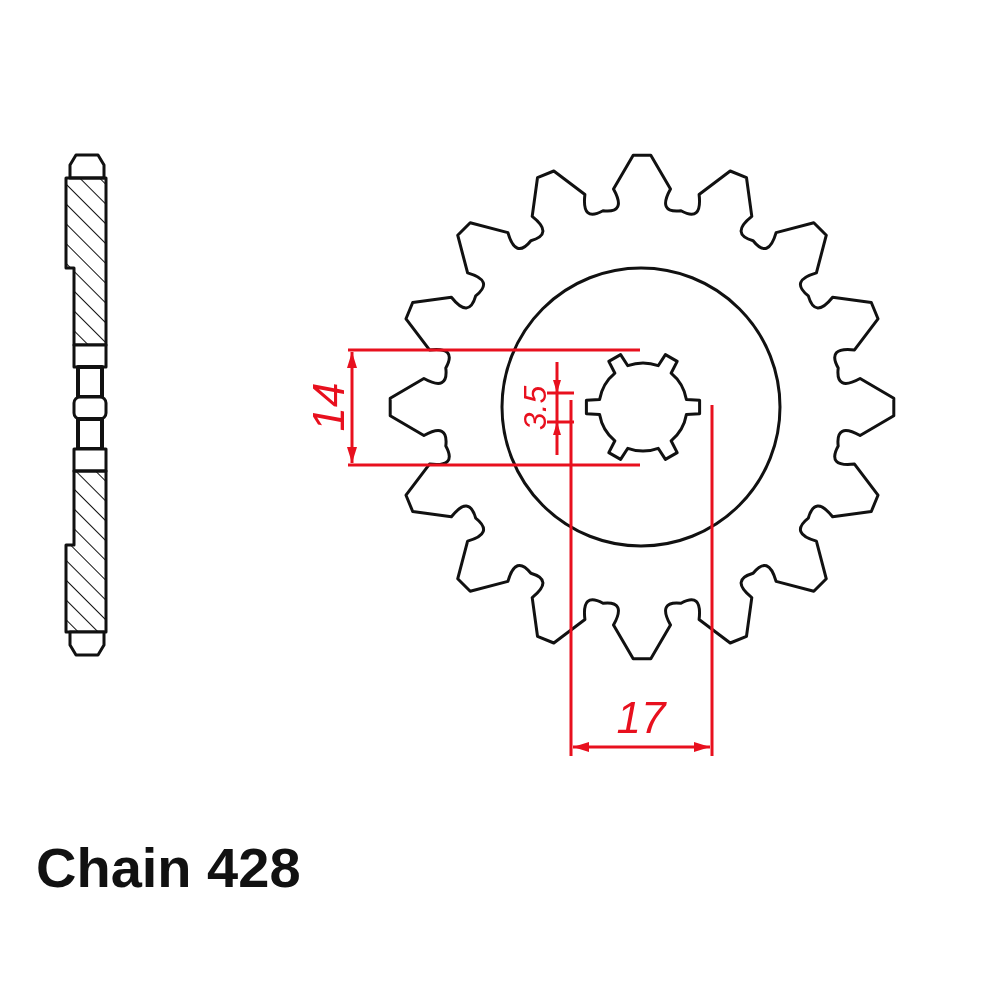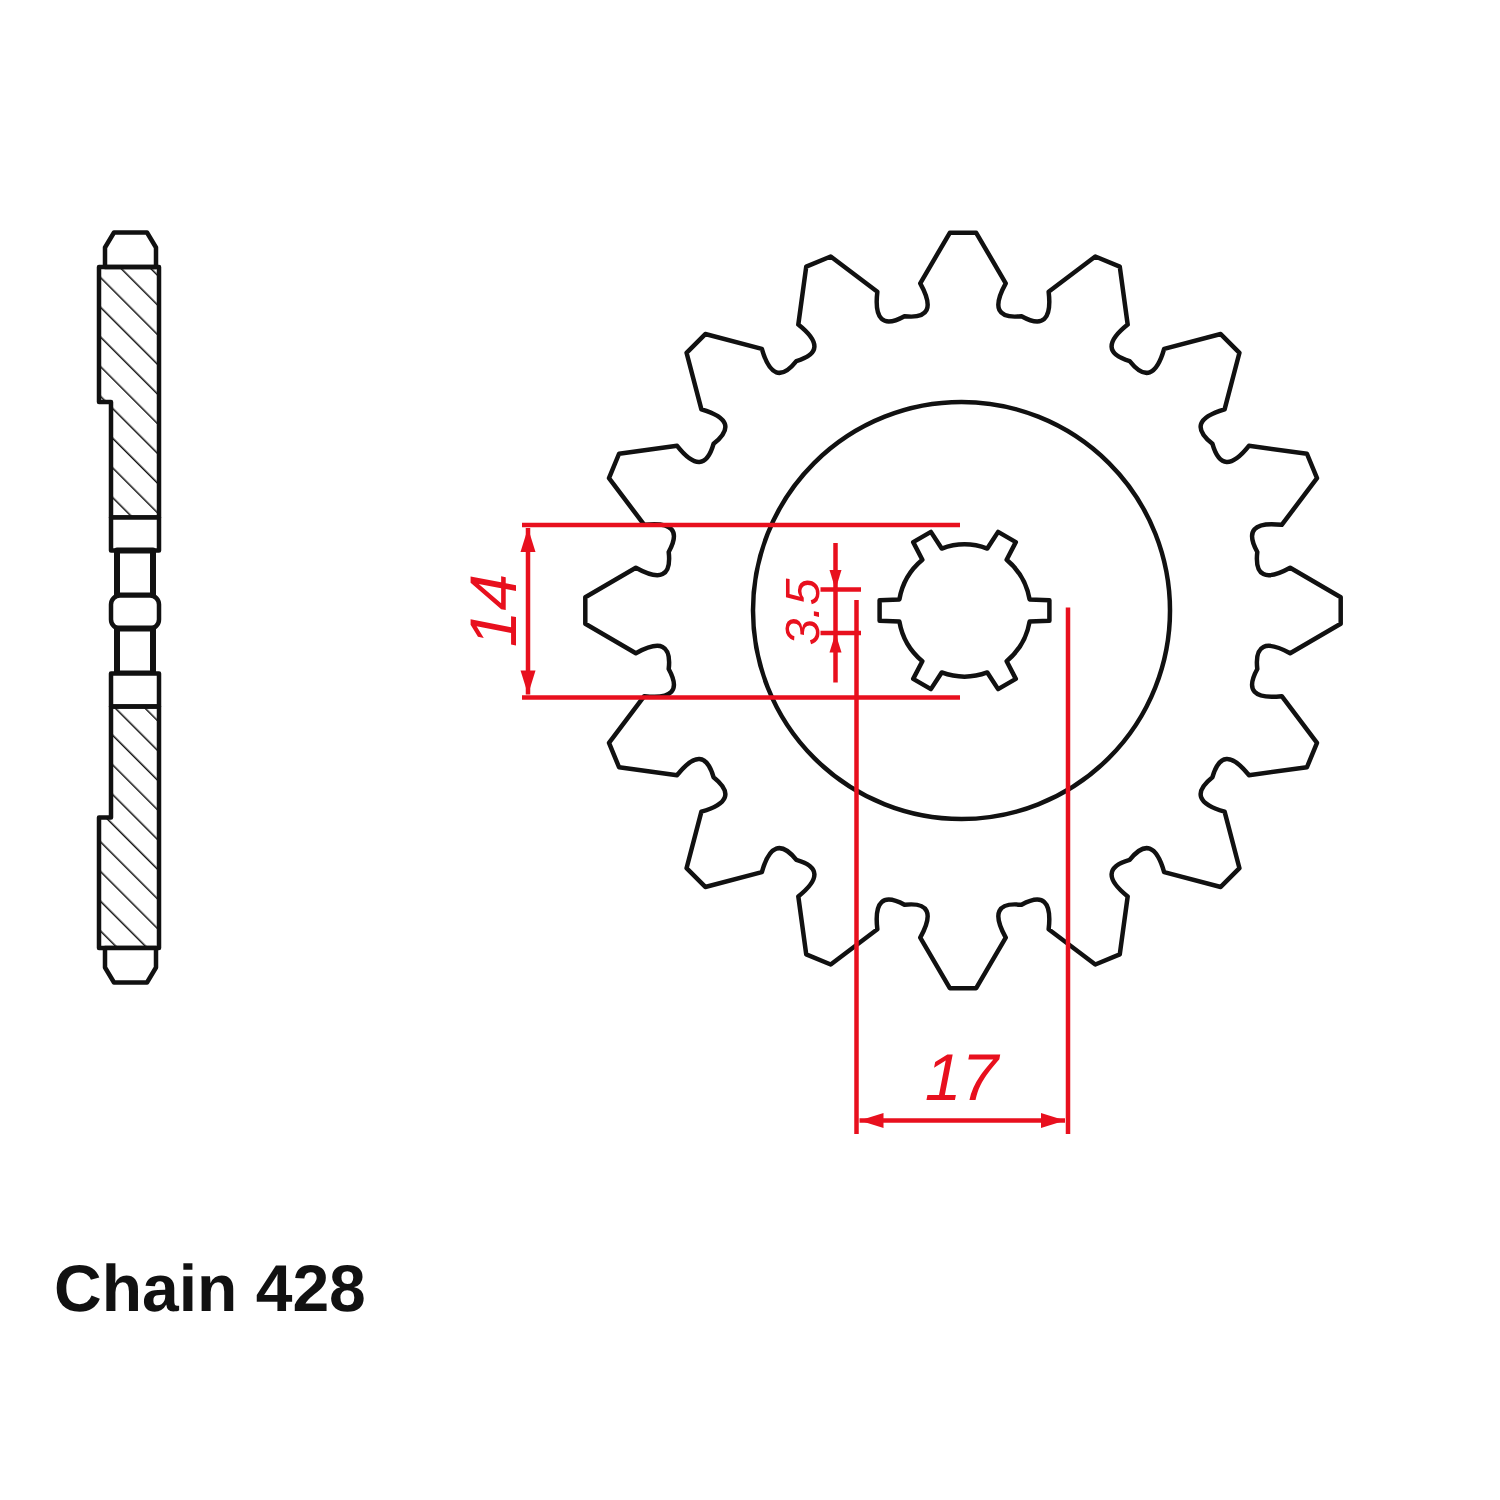--- a/index.html
+++ b/index.html
@@ -2,21 +2,21 @@
 <html><head>
   <meta charset="utf-8">
   <style>
     html, body { margin: 0; padding: 0; background: #ffffff; }
     body { width: 1000px; height: 1000px; position: relative; overflow: hidden; }
     svg { position: absolute; left: 0; top: 0; }
     .dim-text { font-family: "Liberation Sans", sans-serif; fill: #e8101e; font-style: italic; }
     .caption {
       position: absolute; left: 36px; top: 835px;
       font-family: "Liberation Sans", sans-serif; font-weight: bold;
-      font-size: 44px; color: #111111; letter-spacing: 0px;
+      font-size: 56px; color: #111111; letter-spacing: 0px;
     }
   </style>
 </head>
 <body>
 
 <svg width="1000" height="1000" viewBox="0 0 1000 1000">
   <defs>
     <pattern id="hatch" patternUnits="userSpaceOnUse" width="14" height="14" patternTransform="rotate(-45)">
       <line x1="0" y1="0" x2="0" y2="14" stroke="#111" stroke-width="2"></line>
     </pattern>

